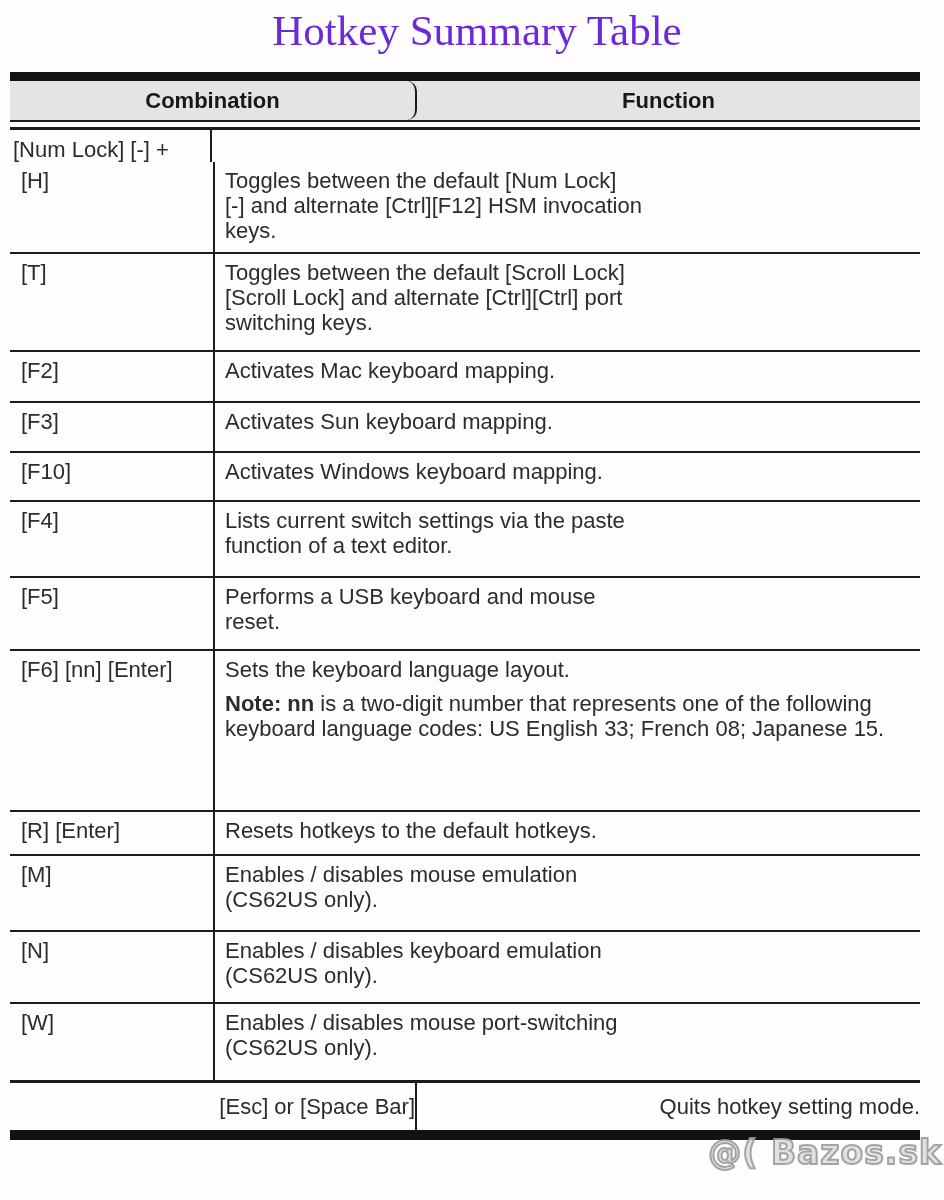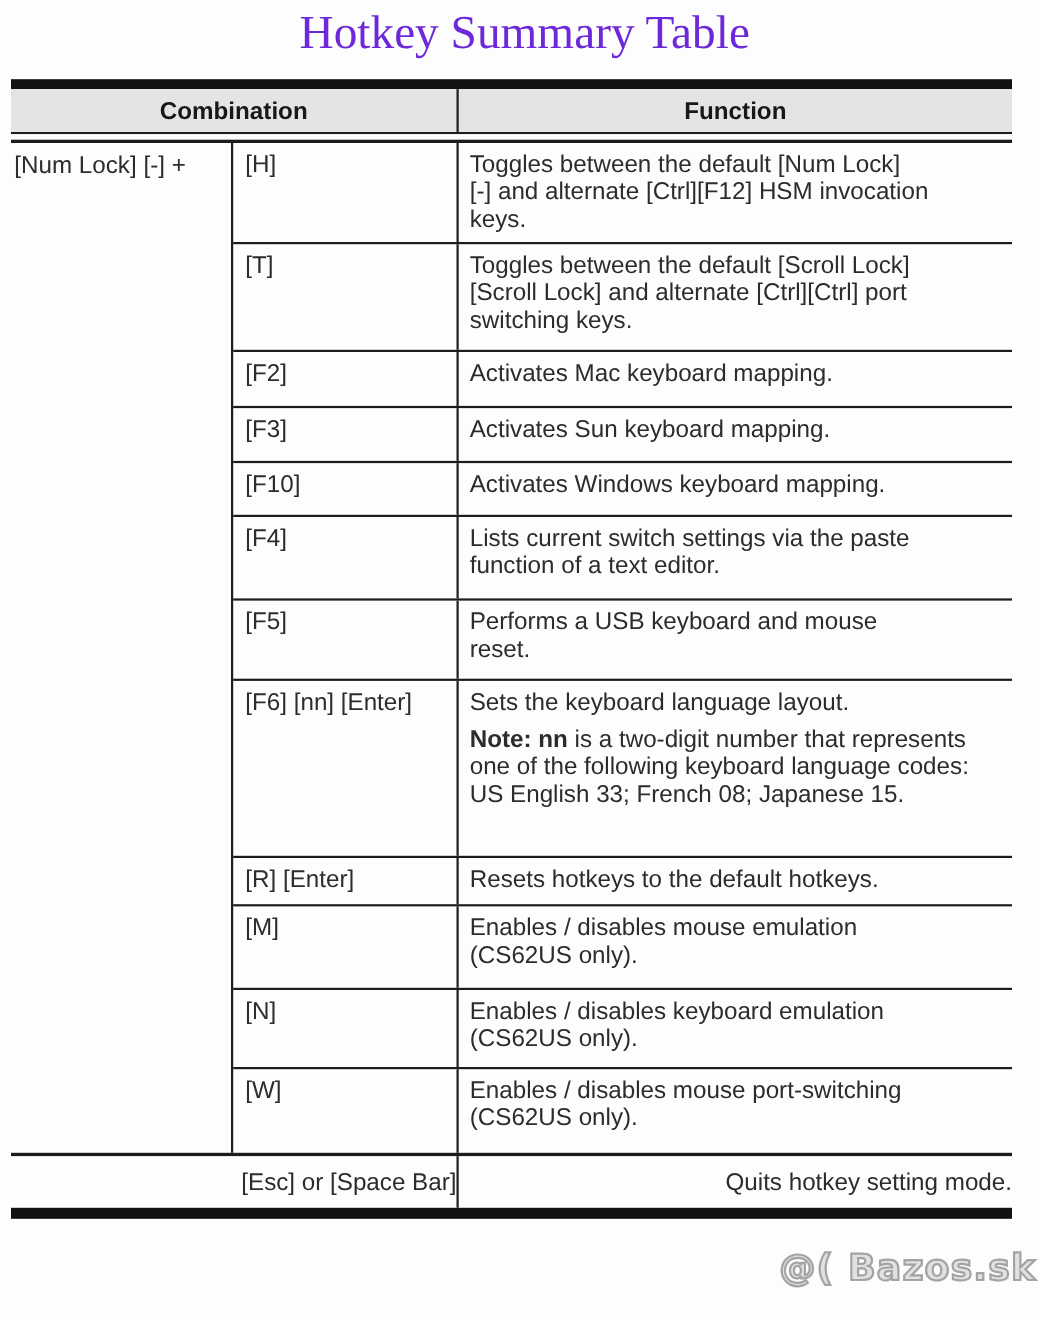--- a/index.html
+++ b/index.html
@@ -33,27 +33,27 @@
   .botbar { height: 10px; background: #121214; }
 
   .hdr {
     display: flex;
     height: 41px;
     background: #e4e4e4;
     border-bottom: 2px solid #1c1c1e;
     font-weight: bold;
     color: #17171c;
   }
-  .hdr > div { display: flex; align-items: center; justify-content: center; }
+  .hdr > div { display: flex; align-items: center; justify-content: center; border-radius: 10px; }
   .hdr-combo { width: 407px; border-right: 2px solid #1c1c1e; }
   .hdr-func { flex: 1; }
 
   .gap { height: 8px; background: #fdfdfd; border-bottom: 3px solid #1c1c1e; }
 
-  .body { display: flex; border-bottom: 3px solid #1c1c1e; }
+  .body { display: flex; border-bottom: 3px solid #1c1c1e; flex-direction: column; }
   .groupcol {
     width: 202px;
     border-right: 2px solid #1c1c1e;
     padding: 7px 2px 0 3px;
   }
   .rowscol { flex: 1; display: flex; flex-direction: column; }
   .row { display: flex; }
   .row + .row { border-top: 2px solid #1c1c1e; }
   .keycell {
     width: 205px;

